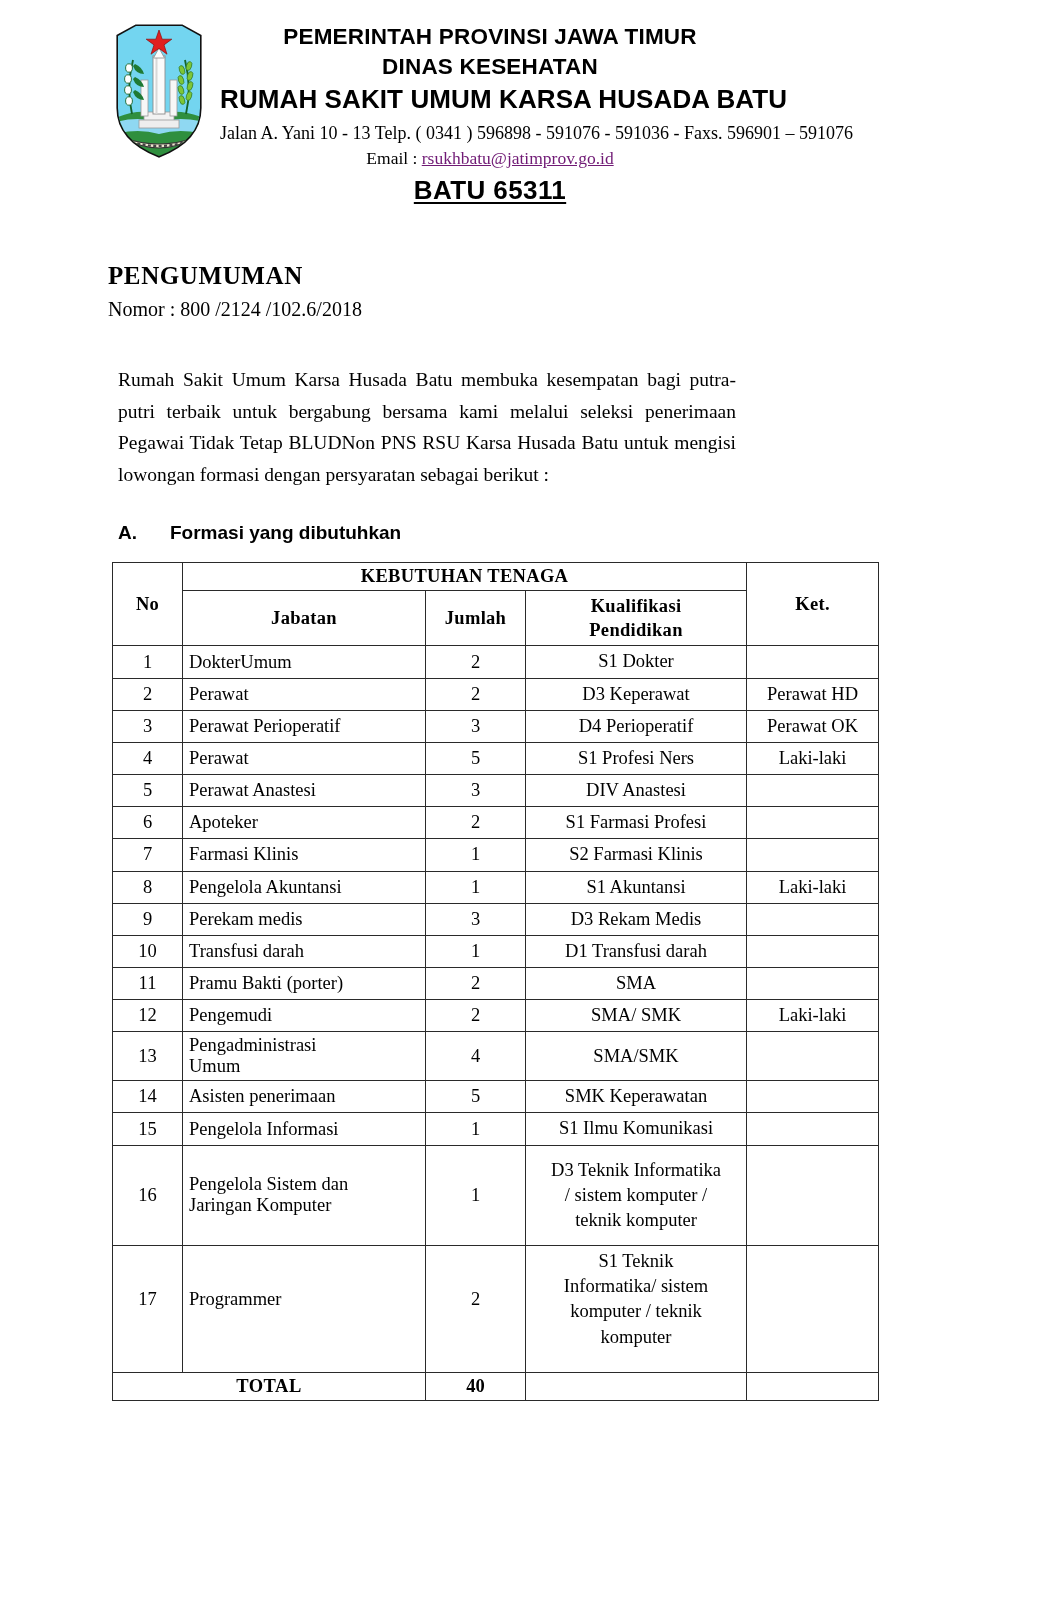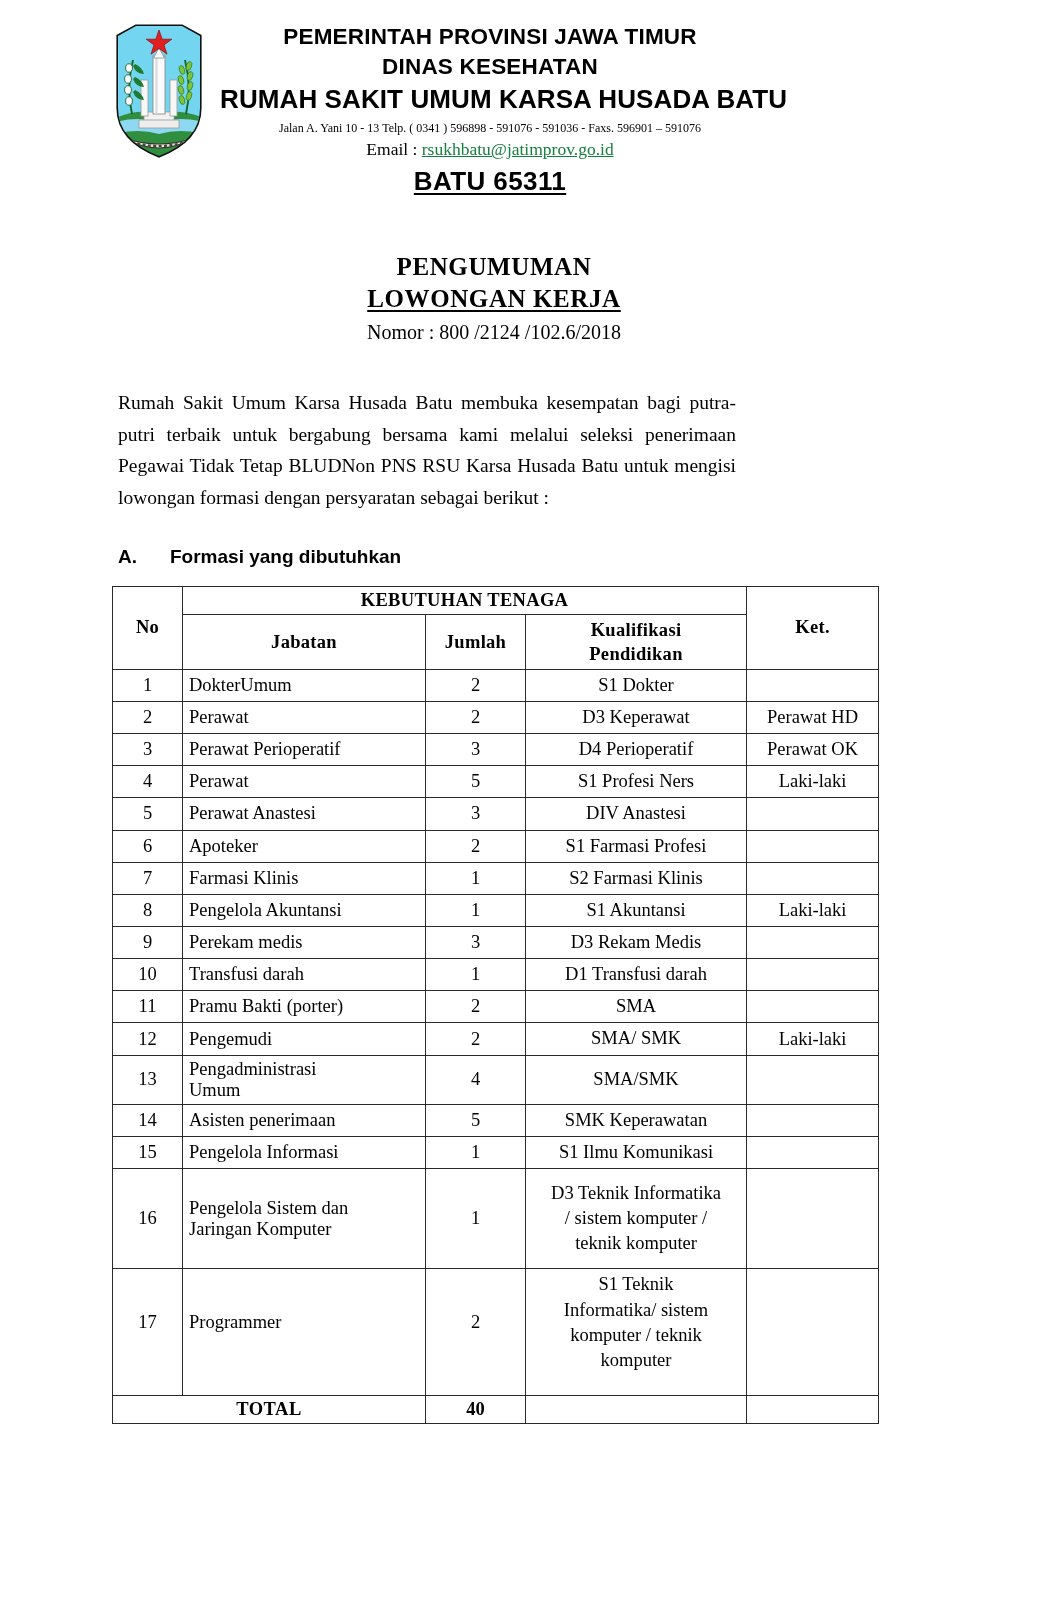--- a/index.html
+++ b/index.html
@@ -54,48 +54,47 @@
   }
   .lh-line3 {
     font-family: "Liberation Sans", "DejaVu Sans", sans-serif;
     font-weight: bold;
     font-size: 26px;
     letter-spacing: 0.1px;
     line-height: 1.3;
     white-space: nowrap;
   }
   .lh-addr {
-    font-size: 12px;
+    font-size: 18px;
     line-height: 1.45;
     margin-top: 3px;
     white-space: nowrap;
   }
   .lh-email {
     font-size: 17.5px;
     line-height: 1.45;
   }
   .lh-email a, .lh-email .mail {
-    color: #15803d;
+    color: #701a75;
     text-decoration: underline;
   }
   .lh-city {
     font-family: "Liberation Sans", "DejaVu Sans", sans-serif;
     font-weight: bold;
     font-size: 26px;
     margin-top: 4px;
     letter-spacing: 0.4px;
   }
   .lh-city span {
     text-decoration: underline;
     text-underline-offset: 3px;
   }
 
   
   .titleblock {
-    text-align: center;
     margin-top: 54px;
     padding-left: 108px;
   }
   .t-pengumuman {
     font-family: "Liberation Serif", "DejaVu Serif", serif;
     font-weight: bold;
     font-size: 25px;
     letter-spacing: 0.6px;
     line-height: 1.28;
   }
@@ -270,21 +269,20 @@
       <div class="lh-line2">DINAS  KESEHATAN</div>
       <div class="lh-line3">RUMAH SAKIT UMUM KARSA HUSADA BATU</div>
       <div class="lh-addr">Jalan A. Yani 10 - 13 Telp. ( 0341 ) 596898 - 591076 - 591036 - Faxs. 596901 – 591076</div>
       <div class="lh-email"><span>Email : </span><span class="mail">rsukhbatu@jatimprov.go.id</span></div>
       <div class="lh-city"><span>BATU 65311</span></div>
     </div>
   </div>
 
   <div class="titleblock">
     <div class="t-pengumuman">PENGUMUMAN</div>
-    <div class="t-lowongan"><span>LOWONGAN KERJA</span></div>
     <div class="t-nomor">Nomor : 800 /2124 /102.6/2018</div>
   </div>
 
   <div class="intro">Rumah Sakit Umum Karsa Husada Batu membuka kesempatan bagi putra-putri terbaik untuk bergabung bersama kami melalui seleksi penerimaan Pegawai Tidak Tetap BLUDNon PNS RSU Karsa Husada Batu untuk mengisi lowongan formasi dengan persyaratan sebagai berikut :</div>
 
   <div class="section-a">
     <span class="marker">A.</span>
     <span>Formasi yang dibutuhkan</span>
   </div>
 

